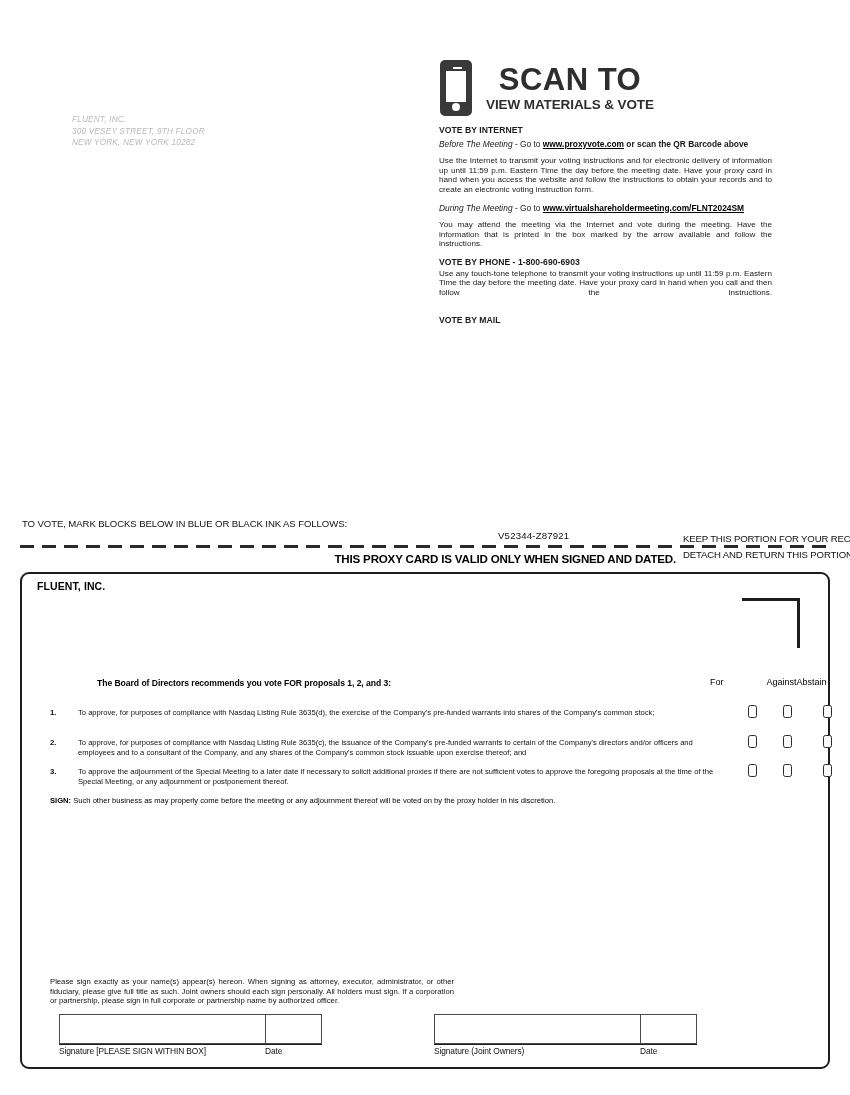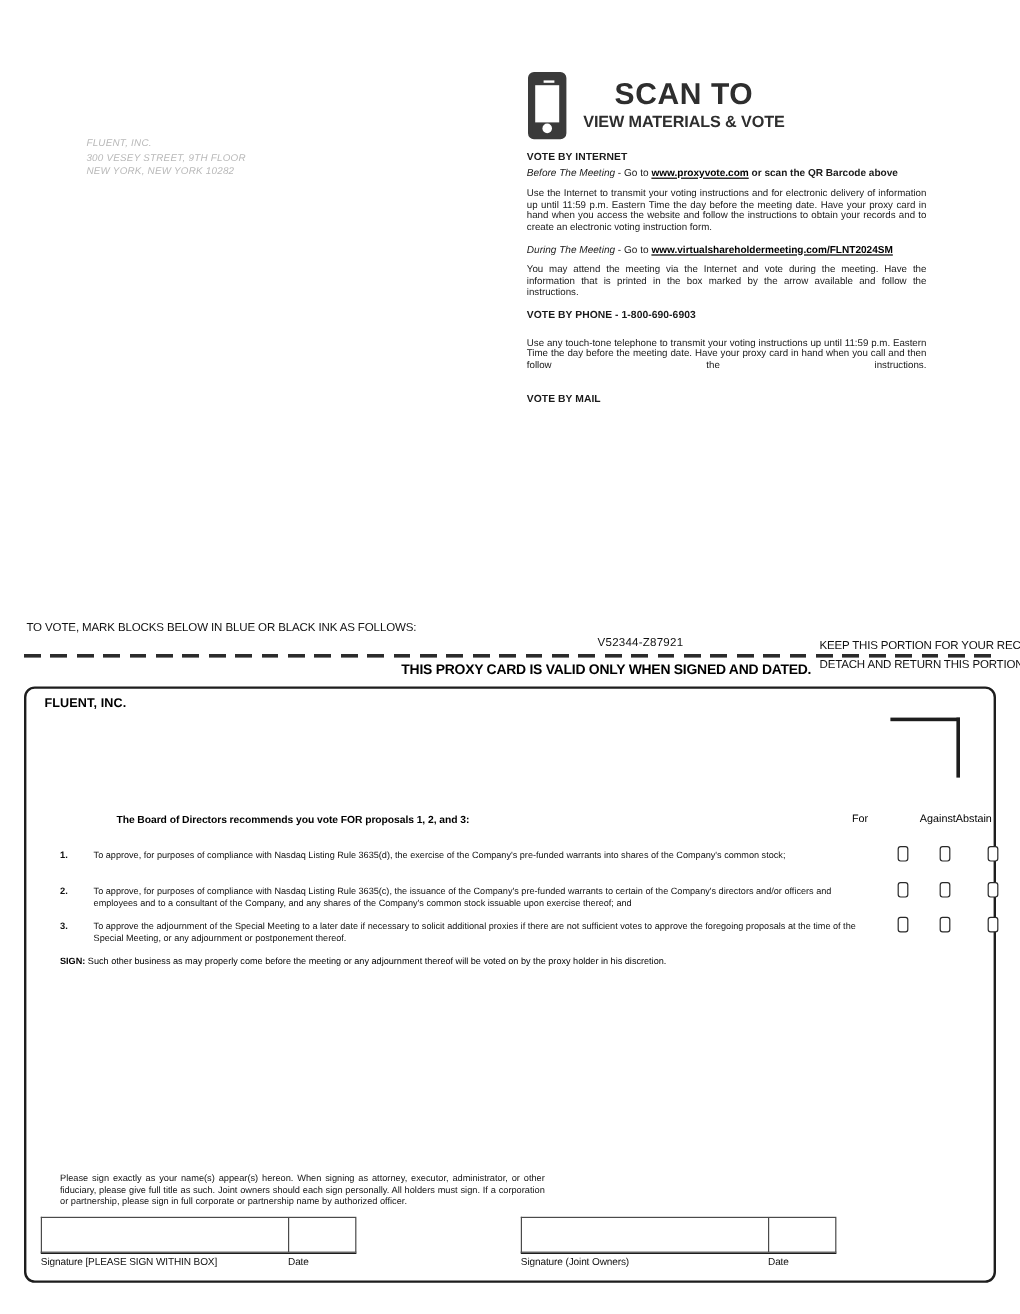--- a/index.html
+++ b/index.html
@@ -74,21 +74,21 @@
     border-radius: 50%;
     background: #ffffff;
   }
   .scan-text {
     display: flex;
     flex-direction: column;
     align-items: center;
     line-height: 1;
   }
   .scan-line1 {
-    font-size: 25px;
+    font-size: 31px;
     font-weight: bold;
     letter-spacing: 0.5px;
     color: #2e2e2e;
   }
   .scan-line2 {
     font-size: 13.5px;
     font-weight: bold;
     letter-spacing: -0.1px;
     color: #2e2e2e;
     margin-top: 3px;
@@ -310,21 +310,21 @@
     font-size: 7.7px;
     line-height: 9.7px;
     text-align: justify;
     color: #111;
   }
   .sig-group {
     position: absolute;
     top: 440px;
     height: 30px;
   }
-  .sig-group.left  { left: 12px; }
+  .sig-group.left  { left: 37px; }
   .sig-group.right { left: 412px; }
   .sig-boxes {
     display: flex;
     height: 30px;
   }
   .sig-box-main {
     width: 206px;
     height: 30px;
     border: 1px solid #4a4a4a;
     border-right: none;
@@ -385,21 +385,21 @@
     <span class="ital">Before The Meeting</span><span> - Go to </span><a class="ulink" href="#" style="color:#000">www.proxyvote.com</a><span style="font-weight:bold"> or scan the QR Barcode above</span>
   </div>
   <div class="ins-body">Use the Internet to transmit your voting instructions and for electronic delivery of information up until 11:59 p.m. Eastern Time the day before the meeting date. Have your proxy card in hand when you access the website and follow the instructions to obtain your records and to create an electronic voting instruction form.</div>
 
   <div class="ins-sub gap-blk">
     <span class="ital">During The Meeting</span><span> - Go to </span><a class="ulink" href="#" style="color:#000">www.virtualshareholdermeeting.com/FLNT2024SM</a>
   </div>
   <div class="ins-body">You may attend the meeting via the Internet and vote during the meeting. Have the information that is printed in the box marked by the arrow available and follow the instructions.</div>
 
   <div class="ins-head gap-blk">VOTE BY PHONE - 1-800-690-6903</div>
-  <div class="ins-body jstretch" style="margin-top:13px">Use any touch-tone telephone to transmit your voting instructions up until 11:59 p.m. Eastern Time the day before the meeting date. Have your proxy card in hand when you call and then follow the instructions.</div>
+  <div class="ins-body jstretch" style="margin-top:1px">Use any touch-tone telephone to transmit your voting instructions up until 11:59 p.m. Eastern Time the day before the meeting date. Have your proxy card in hand when you call and then follow the instructions.</div>
 
   <div class="ins-head gap-blk">VOTE BY MAIL</div>
 </div>
 
 <div class="tovote-line">TO VOTE, MARK BLOCKS BELOW IN BLUE OR BLACK INK AS FOLLOWS:</div>
 <div class="ctrl-num">V52344-Z87921</div>
 <div class="keep-portion">KEEP THIS PORTION FOR YOUR RECORDS</div>
 <div class="detach-portion">DETACH AND RETURN THIS PORTION ONLY</div>
 <div class="dashed-rule"></div>
 <div class="valid-line">THIS PROXY CARD IS VALID ONLY WHEN SIGNED AND DATED.</div>

